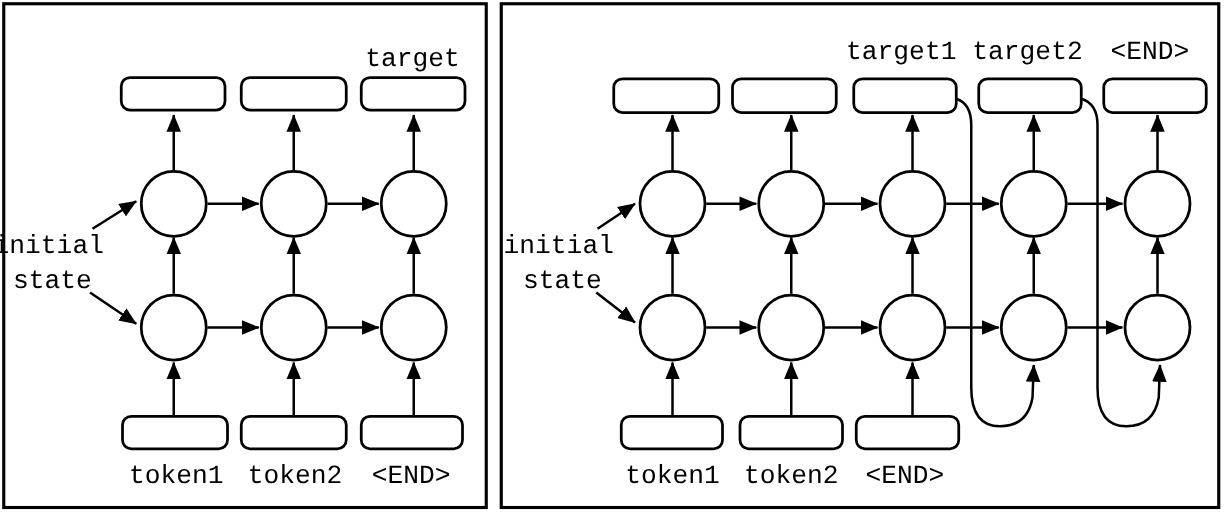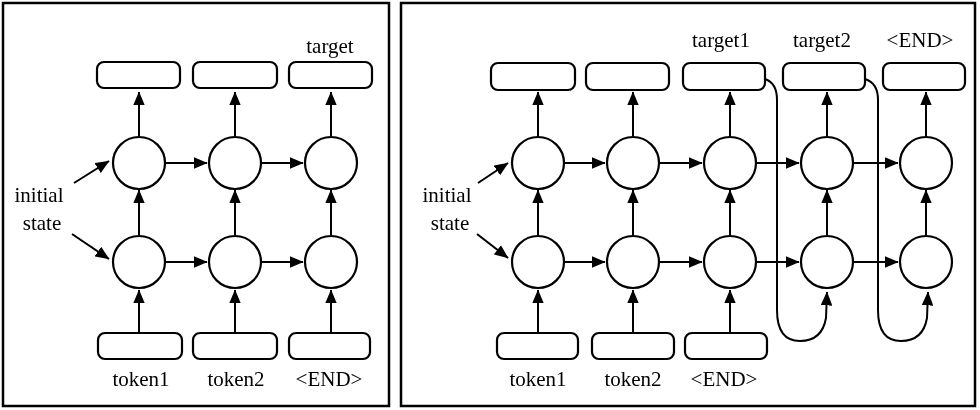--- a/index.html
+++ b/index.html
@@ -1,18 +1,18 @@
 <!DOCTYPE html>
 <html><head>
 <meta charset="utf-8">
 <style>
   html, body { margin: 0; padding: 0; background: #ffffff; }
   .stage {
     width: 980px; height: 410px; position: relative;
-    font-family: Liberation Serif, serif;
+    font-family: Liberation Mono, monospace;
     background: #ffffff;
   }
   svg { display: block; }
   .shape { fill: #ffffff; stroke: #000000; stroke-width: 2.2; }
   .panel { fill: #ffffff; stroke: #000000; stroke-width: 2.5; }
   .flow  { fill: none; stroke: #000000; stroke-width: 2; }
   .lbl   { fill: #000000; font-size: 21px; text-anchor: middle; }
 </style>
 </head>
 <body>

